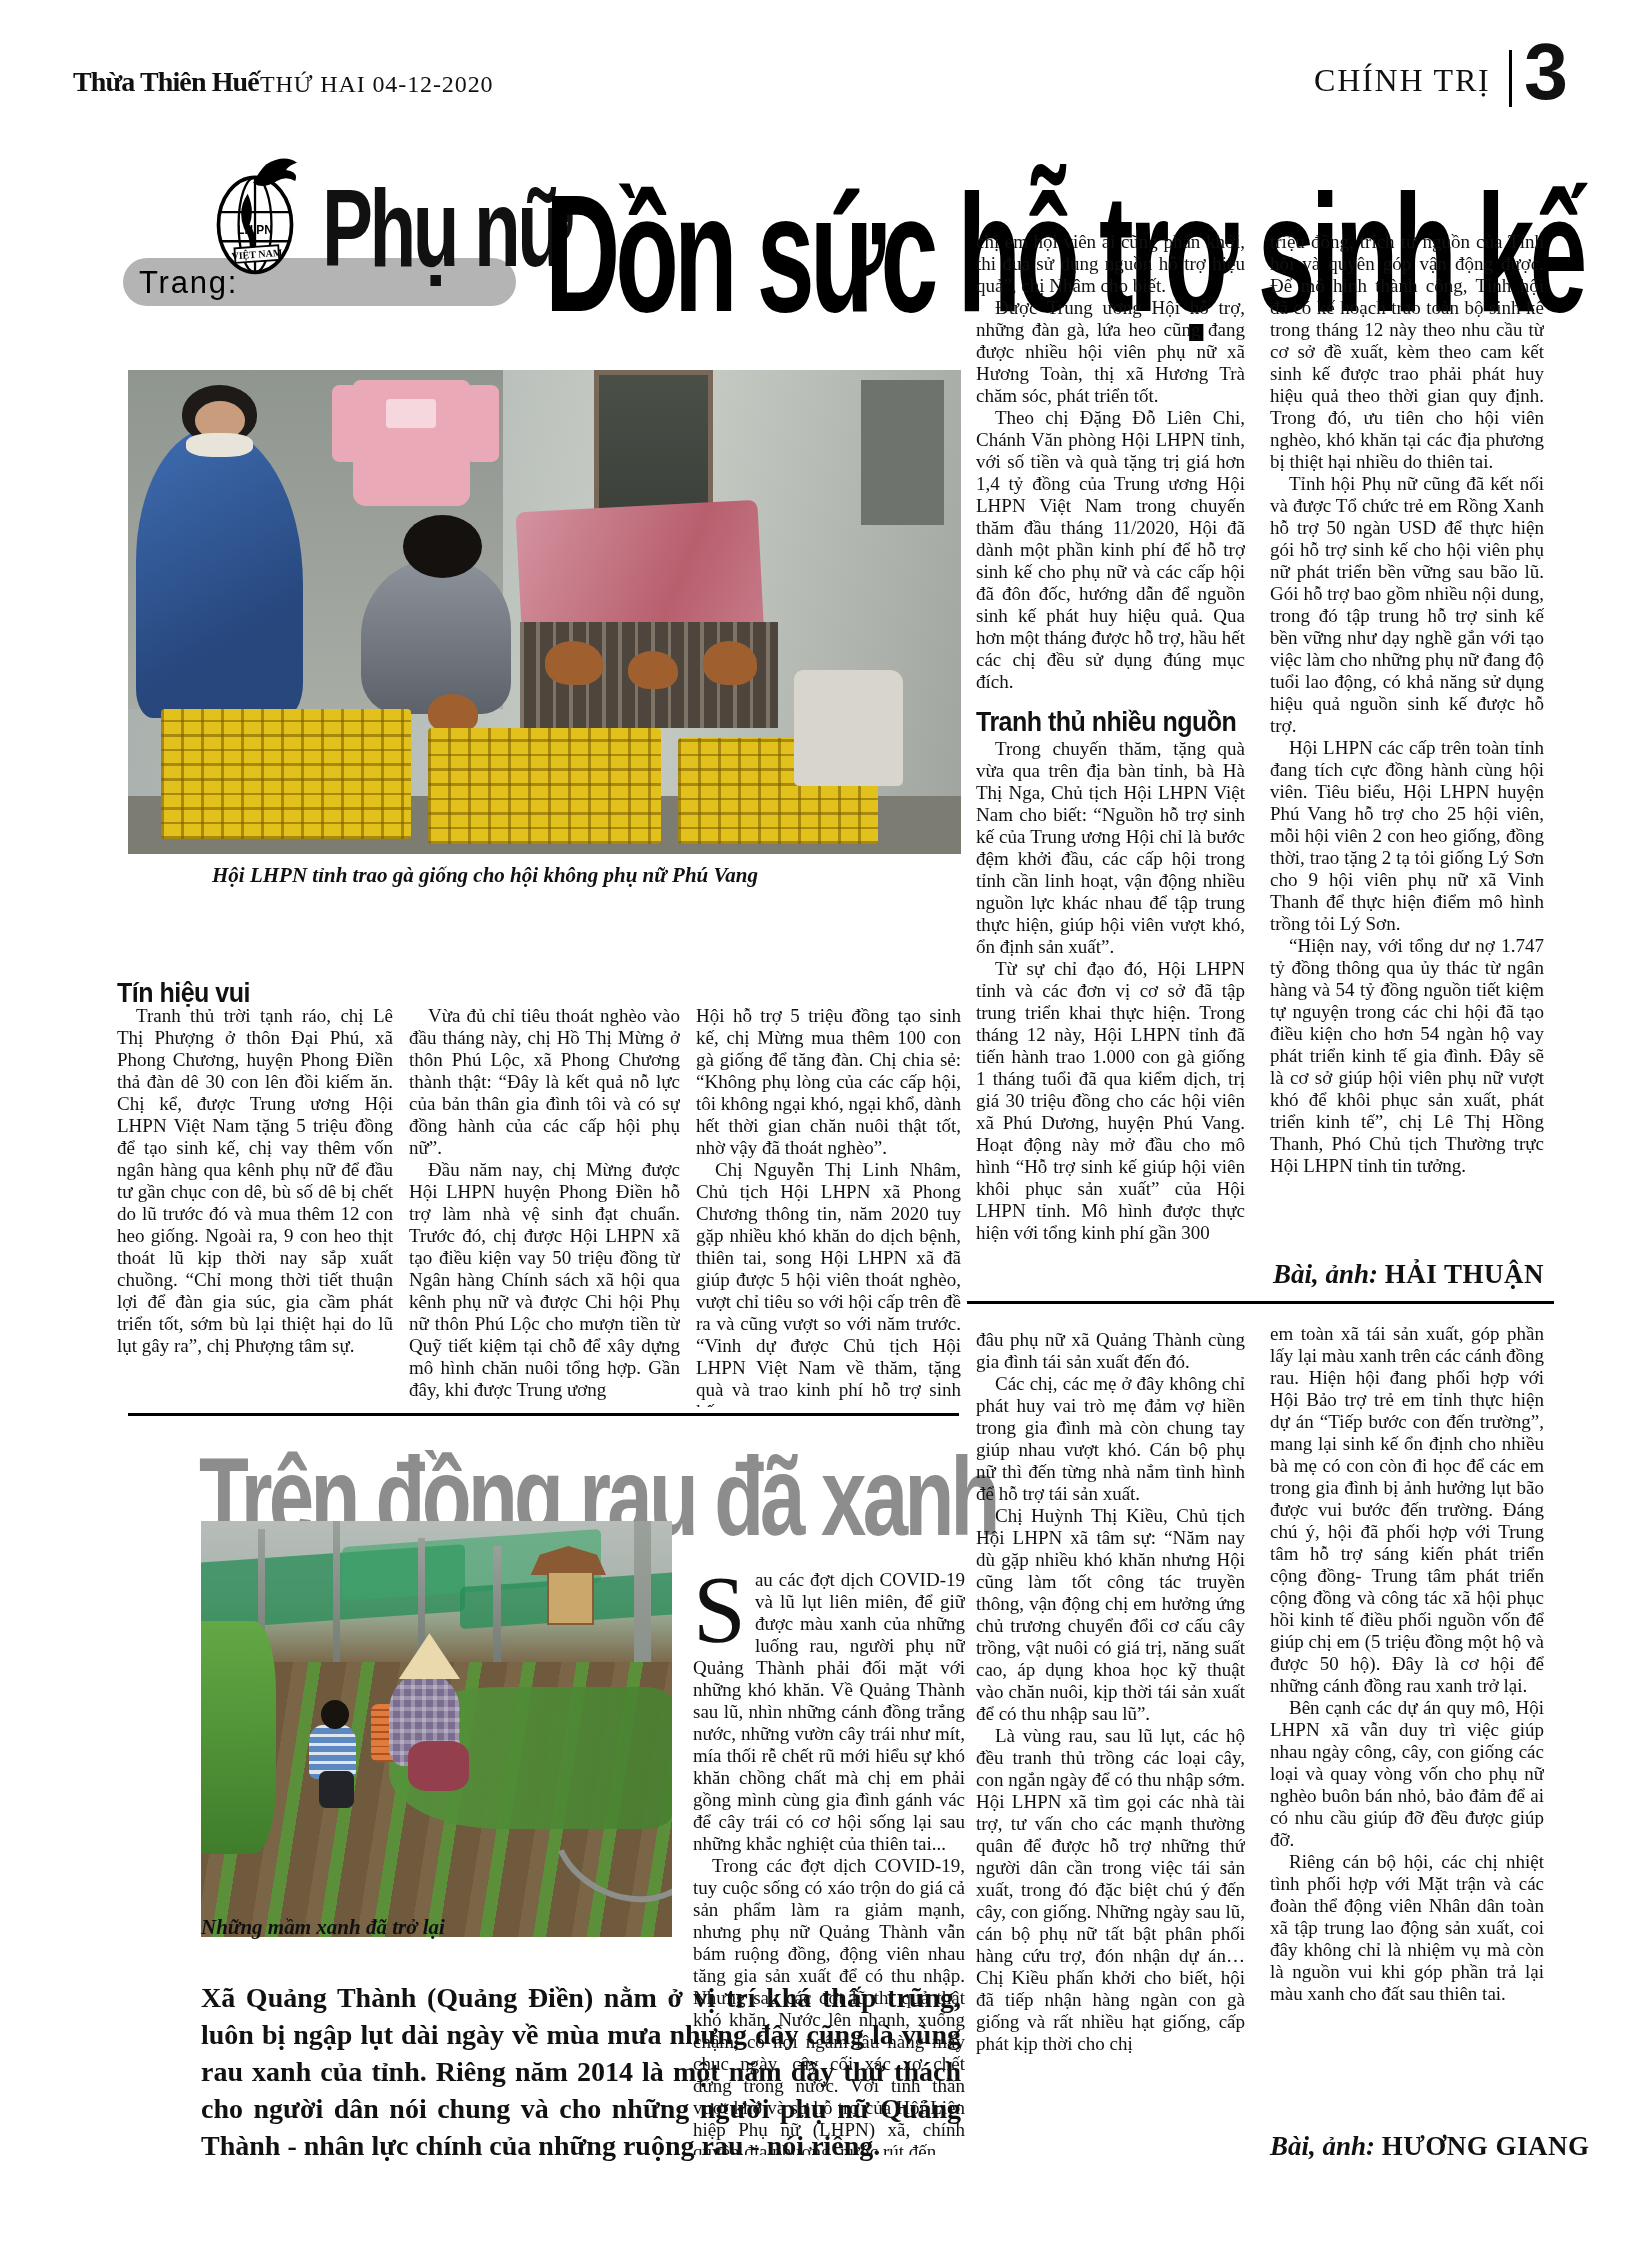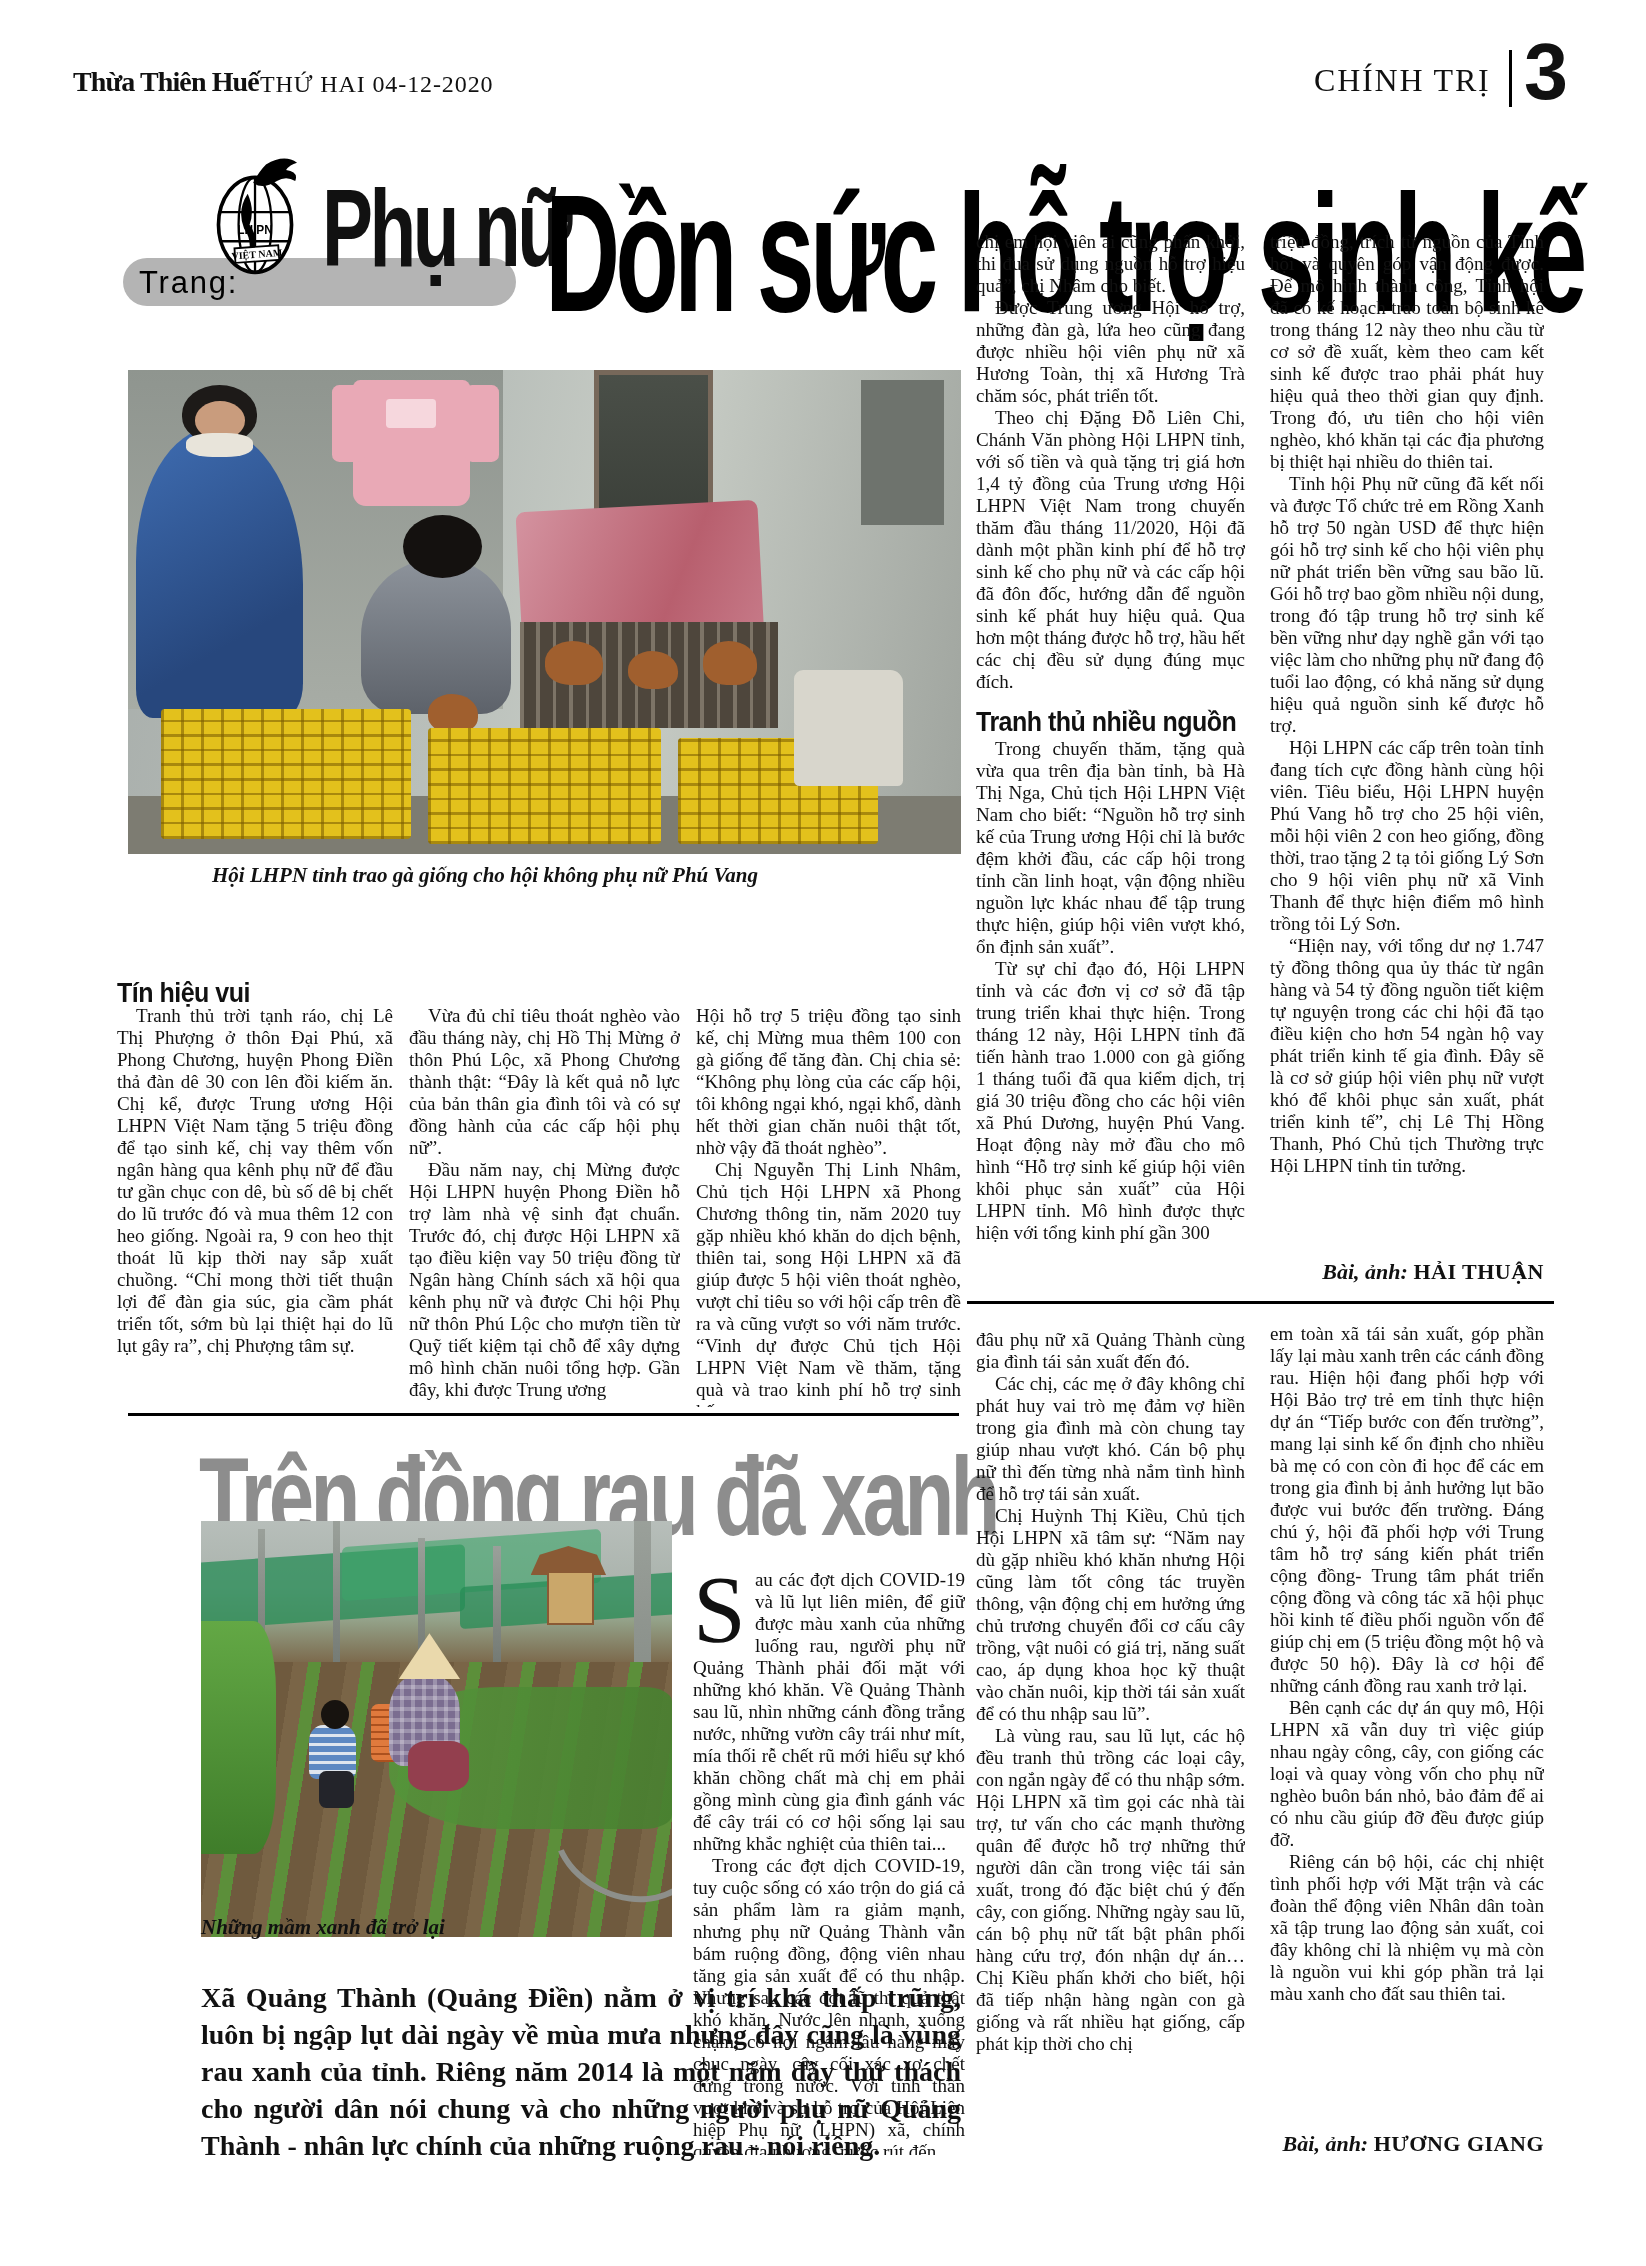--- a/index.html
+++ b/index.html
@@ -27,21 +27,21 @@
   .headline-2{font-family:"Liberation Sans",sans-serif;font-weight:bold;font-size:102px;
               letter-spacing:-4.6px;transform:scale(0.80,1.10);transform-origin:left top;
               white-space:nowrap;color:#8d8d8d;}
 
   
   .coltext{font-size:19px;line-height:22px;text-align:justify;white-space:pre-line;overflow:hidden;}
   .subhead{font-family:"Liberation Sans",sans-serif;font-weight:bold;font-size:25px;
            transform:scaleY(1.12);transform-origin:left top;letter-spacing:-0.5px;white-space:nowrap;}
   .lead{font-weight:bold;font-size:28px;line-height:37px;text-align:justify;}
   .caption{font-style:italic;font-weight:bold;font-size:21px;white-space:nowrap;}
-  .byline{font-size:22px;text-align:right;white-space:nowrap;}
+  .byline{font-size:27px;text-align:right;white-space:nowrap;}
   .byline .label{font-style:italic;font-weight:bold;}
   .byline .name{font-weight:bold;letter-spacing:0.5px;}
   .hrule{background:#000;height:2.7px;}
   .dropcap{float:left;font-size:95px;line-height:79px;padding:1.8px 9.1px 0 0;font-family:"Liberation Serif",serif;}
 
   
   .photo{overflow:hidden;}
   #photo1{background:linear-gradient(100deg,#a8aeab 0%,#b9bfba 40%,#c8cdc6 60%,#9fa49e 100%);}
   .p1-wall-shade{left:0;top:0;width:45%;height:70%;background:linear-gradient(#8f958f,#a7aca5);}
   .p1-door{left:56%;top:0;width:13%;height:58%;background:linear-gradient(#4a4f48,#2e322c);border:5.5px solid #77685a;}

